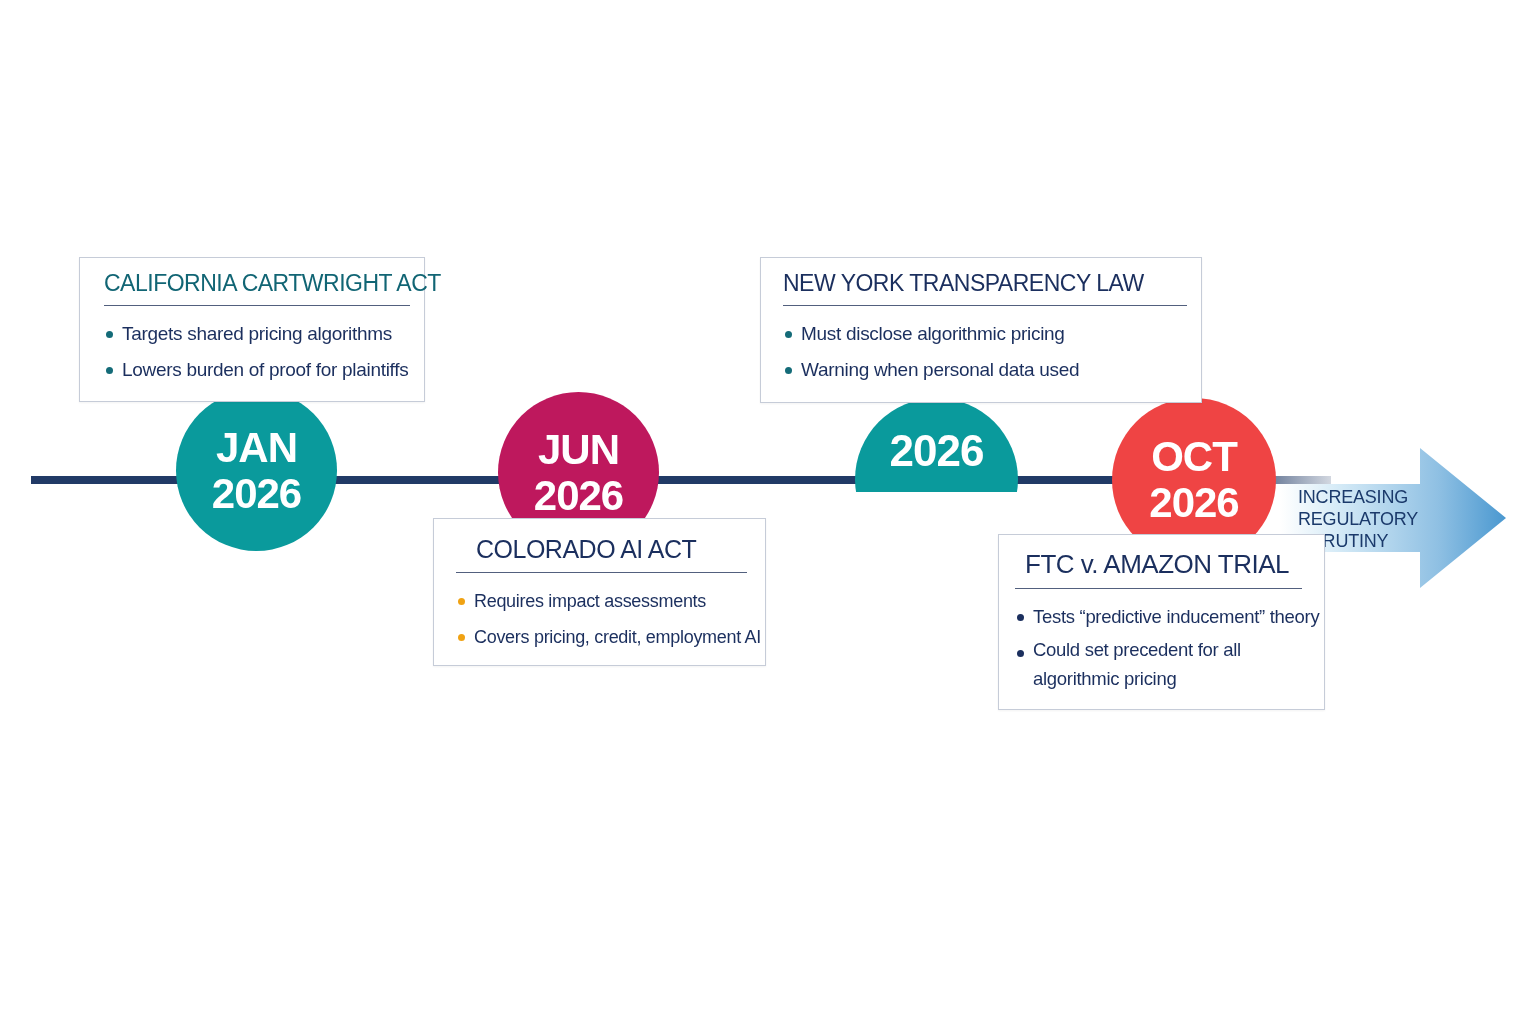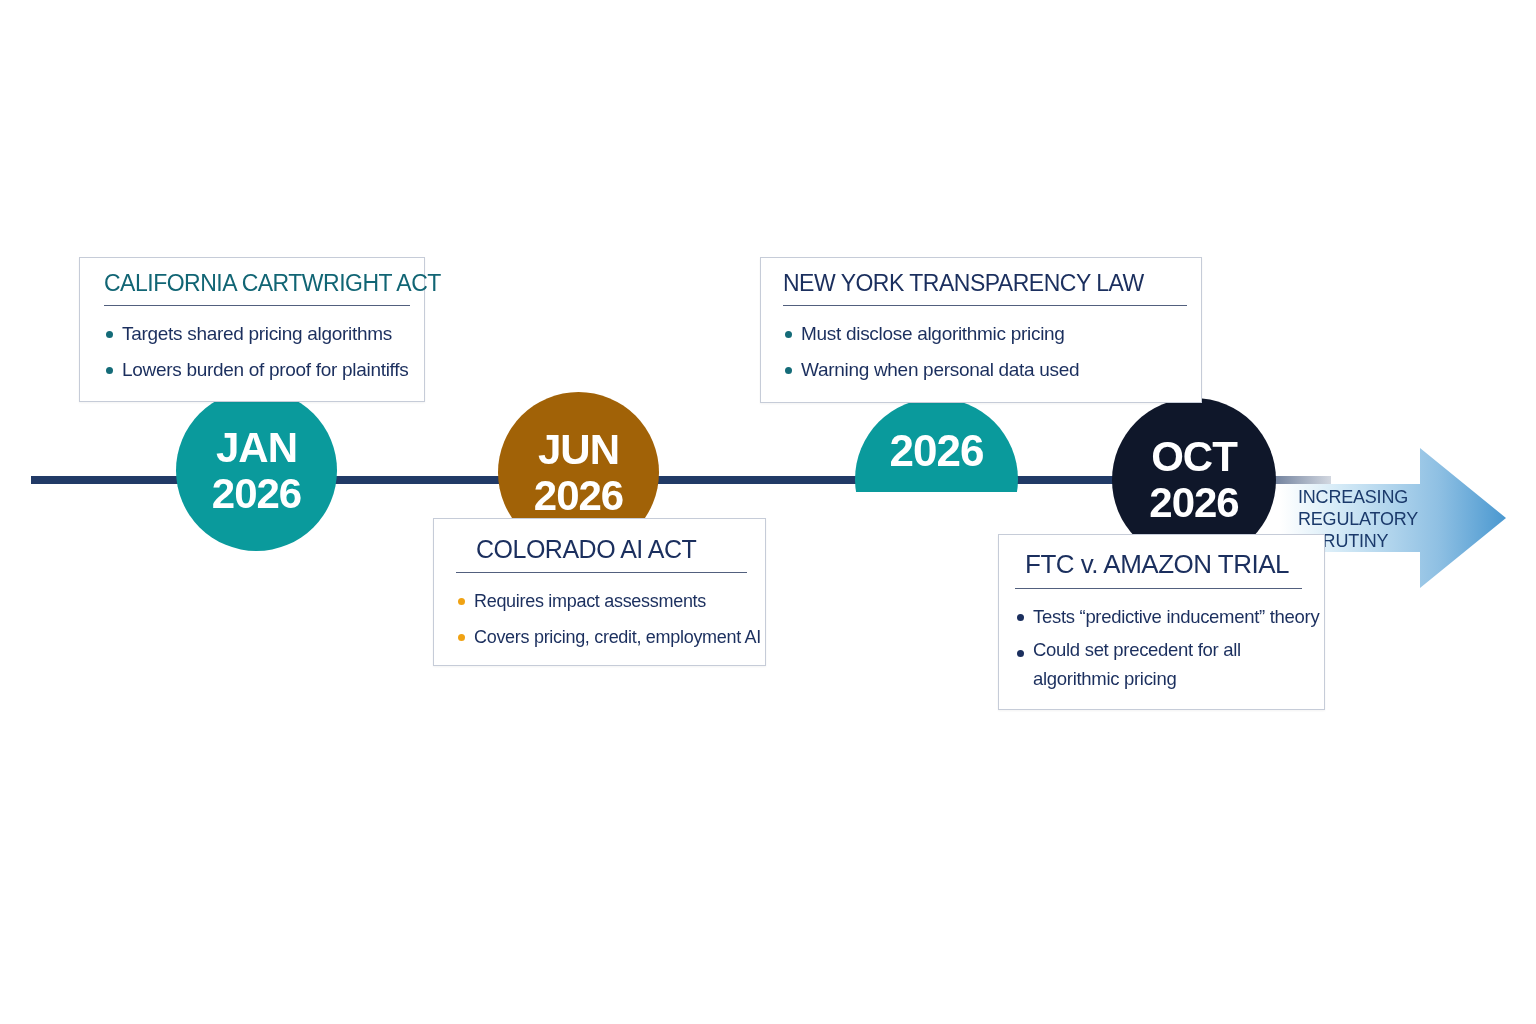--- a/index.html
+++ b/index.html
@@ -22,25 +22,25 @@
     }
 
     .circle {
       position: absolute; border-radius: 50%;
       display: flex; flex-direction: column; align-items: center; justify-content: center;
       color: #ffffff; font-weight: bold; font-size: 42px; line-height: 46px;
       letter-spacing: -1px;
     }
     .circle span { display: block; }
     .c-jan { left: 176px; top: 390px; width: 161px; height: 161px; background: #0a9a9c; }
-    .c-jun { left: 498px; top: 392px; width: 161px; height: 161px; background: #a16207; }
+    .c-jun { left: 498px; top: 392px; width: 161px; height: 161px; background: #be185d; }
     .c-ny  { left: 855px; top: 398px; width: 163px; height: 163px; background: #0a9a9c; }
     .c-ny .half-mask { position:absolute; left:-2px; right:-2px; top: 94px; bottom:-2px; background:#ffffff; }
     .c-ny span { position: absolute; top: 30px; width: 100%; text-align: center; font-size: 44px; }
-    .c-oct { left: 1112px; top: 398px; width: 164px; height: 164px; background: #0f172a; }
+    .c-oct { left: 1112px; top: 398px; width: 164px; height: 164px; background: #ef4444; }
 
     .card {
       position: absolute; background: #ffffff;
       border: 1.5px solid #c6ccd8;
       box-shadow: 0 1px 2px rgba(0,0,0,0.05);
     }
     .card-title {
       font-weight: normal; font-size: 23px; letter-spacing: -0.5px;
       padding-bottom: 8px; border-bottom: 1.5px solid #52607e; margin-bottom: 10px;
       white-space: nowrap;

